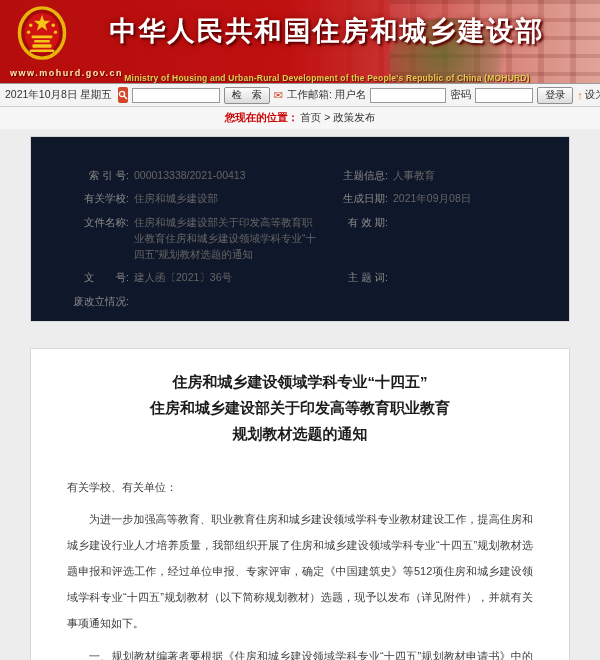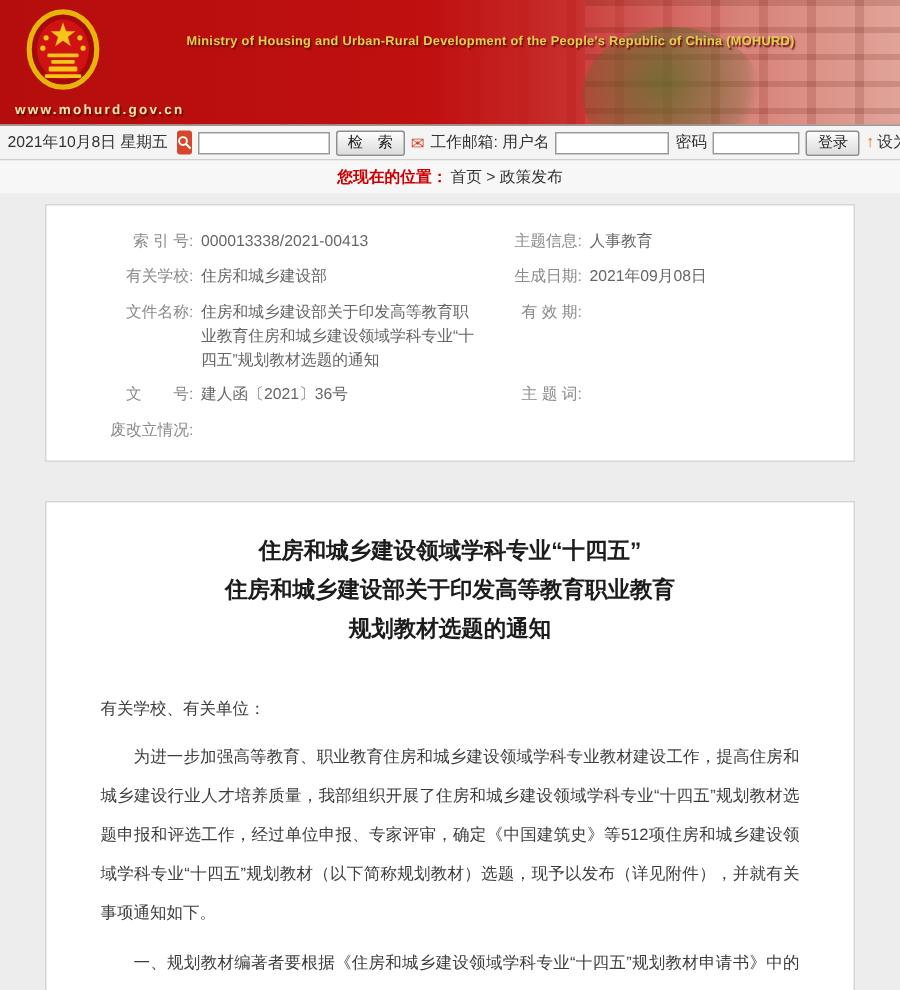--- a/index.html
+++ b/index.html
@@ -16,21 +16,21 @@
     background:repeating-linear-gradient(180deg,rgba(120,70,60,.35) 0 4px,rgba(255,255,255,.12) 4px 18px);
     opacity:.55; }
   .photo-tree { position:absolute; right:92px; top:18px; width:120px; height:90px; border-radius:50%;
     background:radial-gradient(circle at 45% 40%,rgba(90,110,40,.75),rgba(90,100,40,.25) 65%,transparent 75%); }
   .emblem-wrap { position:absolute; left:16px; top:4px; }
   .site-url { position:absolute; left:10px; bottom:5px; color:#ffe9a8; font-size:9px;
     letter-spacing:1.5px; font-weight:bold; text-shadow:1px 1px 1px #600; }
   .header-titles { position:absolute; left:88px; top:13px; width:478px; text-align:center; }
   .title-cn { font-size:27px; font-weight:bold; color:#ffffff; letter-spacing:2px; white-space:nowrap;
     text-shadow:2px 2px 2px #5c0404, 0 0 6px rgba(120,0,0,.9); }
-  .title-en { margin-top:9px; font-size:8.5px; font-weight:bold; color:#d9d14f;
+  .title-en { margin-top:24px; font-size:8.5px; font-weight:bold; color:#d9d14f;
     text-shadow:1px 1px 1px #6d0a0a; letter-spacing:.2px; }
 
   
   .toolbar { display:flex; align-items:center; height:23px; background:#f4f4f4;
     border-bottom:1px solid #cfcfcf; padding:0 5px; font-size:10.5px; color:#333; gap:4px; white-space:nowrap; }
   .tb-date { margin-right:2px; }
   .icon-search { display:inline-flex; align-items:center; justify-content:center;
     width:16px; height:16px; background:#d5472b; border-radius:2px; }
   .tb-input { height:15px; border:1px solid #9a9a9a; background:#fff; font-size:10px; padding:0 2px; }
   .inp-search { width:88px; }
@@ -43,21 +43,21 @@
   .tb-link { display:inline-flex; align-items:center; gap:2px; color:#333; text-decoration:none; cursor:pointer; }
   .icon-uparrow { color:#e07820; font-weight:bold; font-size:11px; }
 
   
   .breadcrumb { height:22px; display:flex; align-items:center; padding:0 9px;
     font-size:10.5px; background:#f7f7f7;justify-content:center; }
   .bc-label { color:#cc0000; font-weight:bold; }
   .bc-path { color:#333; margin-left:2px; cursor:pointer; }
 
   
-  .meta-card { background:#ffffff; border:1px solid #d6d6d6; margin:7px 30px 0; padding:16px 18px 12px; }
+  .meta-card { background:#0f172a; border:1px solid #d6d6d6; margin:7px 30px 0; padding:30px 18px 12px; }
   .meta-grid { display:grid; grid-template-columns:80px minmax(0,1fr) 62px minmax(0,158px);
     column-gap:5px; row-gap:7px; font-size:10.5px; line-height:1.55; }
   .meta-label { text-align:right; color:#8a8a8a; white-space:nowrap; }
   .meta-value { color:#666; }
 
   
   .doc-card { background:#fff; border:1px solid #d6d6d6; margin:26px 30px 0; padding:20px 36px 40px; min-height:420px; }
   .doc-title { text-align:center; font-weight:bold; font-size:15px; line-height:1.75; color:#1c1c1c; }
   .doc-body { margin-top:27px; font-size:11px; color:#3d3d3d; line-height:2.35; }
   .para { text-indent:2em; margin-bottom:7px; text-align:justify; }
@@ -82,20 +82,21 @@
       <circle cx="45.5" cy="32" r="2" fill="#f5c518"></circle>
       <rect x="18" y="36" width="24" height="3" rx="1" fill="#f5c518"></rect>
       <rect x="21" y="41" width="18" height="3" rx="1" fill="#f5c518"></rect>
       <rect x="19" y="46" width="22" height="4" rx="1" fill="#f5c518"></rect>
       <rect x="16" y="52" width="28" height="3" rx="1" fill="#f5c518"></rect>
     </svg>
   </div>
   <div class="site-url">www.mohurd.gov.cn</div>
 
   <div class="header-titles">
+    <div class="title-cn">中华人民共和国住房和城乡建设部</div>
     <div class="title-en">Ministry of Housing and Urban-Rural Development of the People's Republic of China (MOHURD)</div>
   </div>
 </div>
 
 <div class="toolbar">
   <span class="tb-date">2021年10月8日 星期五</span>
 
   <span class="icon-search">
     <svg width="10" height="10" viewBox="0 0 10 10">
       <circle cx="4" cy="4" r="2.6" fill="none" stroke="#fff" stroke-width="1.3"></circle>

